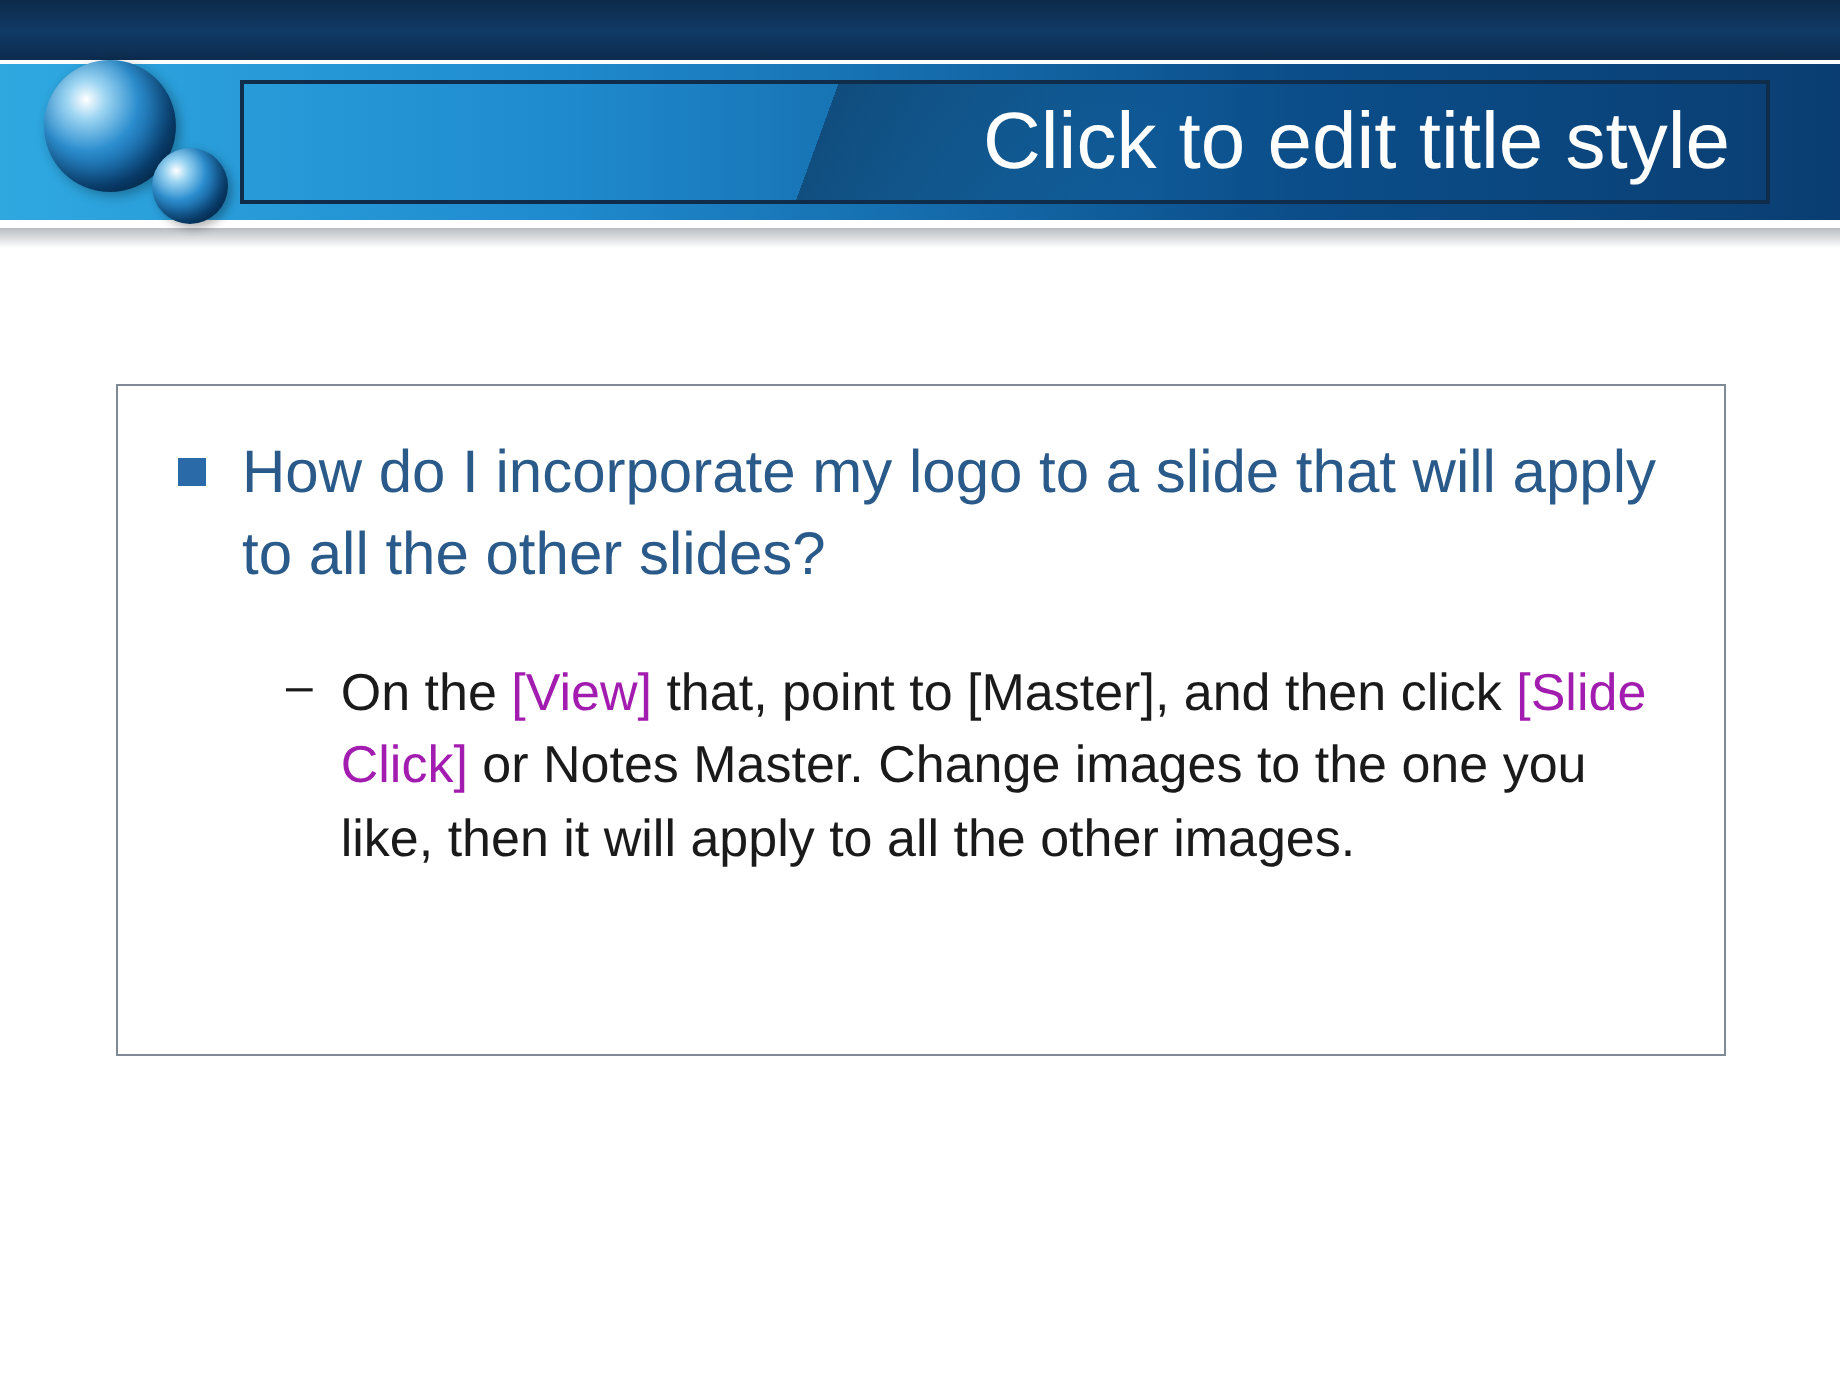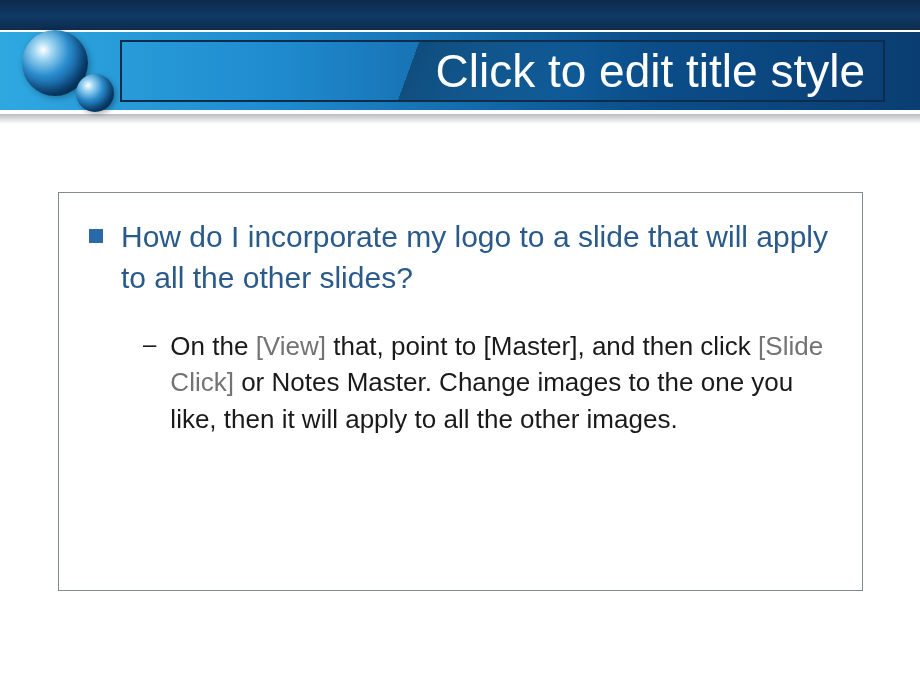--- a/index.html
+++ b/index.html
@@ -71,30 +71,30 @@
     height: 62px;
     border: 2px solid #0f2d4a;
     background: linear-gradient(110deg, rgba(255,255,255,0.0) 0%, rgba(255,255,255,0.0) 38%, rgba(10,45,80,0.55) 38%, rgba(10,45,80,0.0) 60%);
     display: flex;
     align-items: center;
     justify-content: flex-end;
     padding-right: 18px;
   }
   .title-text {
     color: #ffffff;
-    font-size: 46px;
+    font-size: 40px;
     font-weight: 400;
     white-space: nowrap;
   }
   .content-box {
     position: absolute;
     top: 192px;
     left: 58px;
     width: 805px;
-    height: 399px;
+    height: 336px;
     border: 1px solid #7f8a94;
     padding: 24px 30px 20px 30px;
   }
   .bullet-row {
     display: flex;
     align-items: flex-start;
     margin-bottom: 28px;
   }
   .bullet-square {
     width: 14px; height: 14px;
@@ -120,21 +120,21 @@
     margin-right: 14px;
     margin-top: 2px;
     flex-shrink: 0;
   }
   .sub-text {
     color: #1a1a1a;
     font-size: 26px;
     line-height: 1.4;
   }
   .link-highlight {
-    color: #737373;
+    color: #a21caf;
   }
 </style>
 </head>
 <body>
 
 <div class="top-strip"></div>
 <div class="header-divider-top"></div>
 <div class="header-bar"></div>
 <div class="header-divider-bottom"></div>
 <div class="header-shadow"></div>

